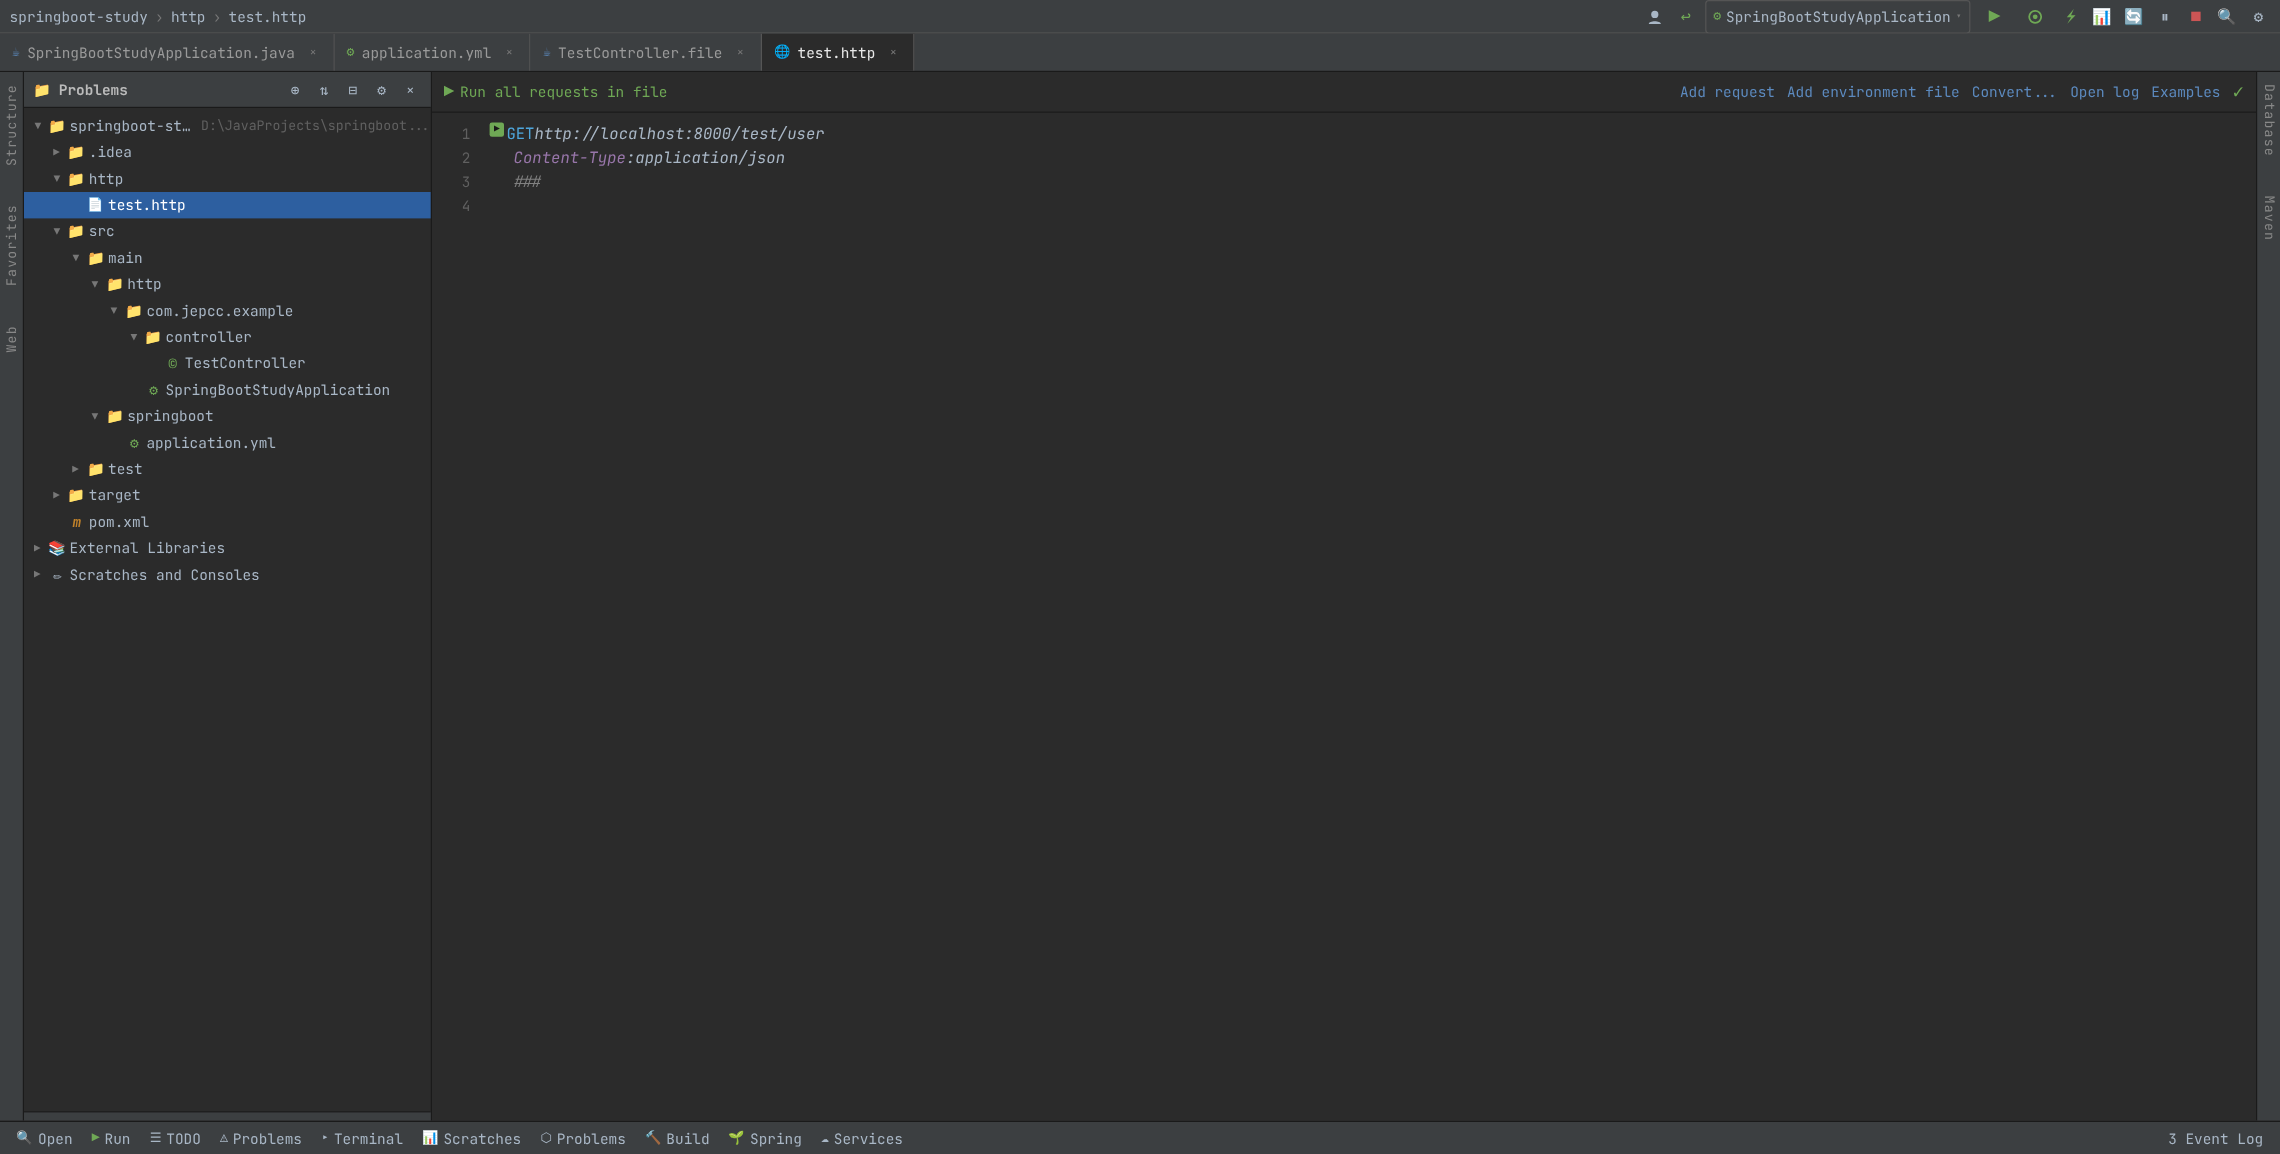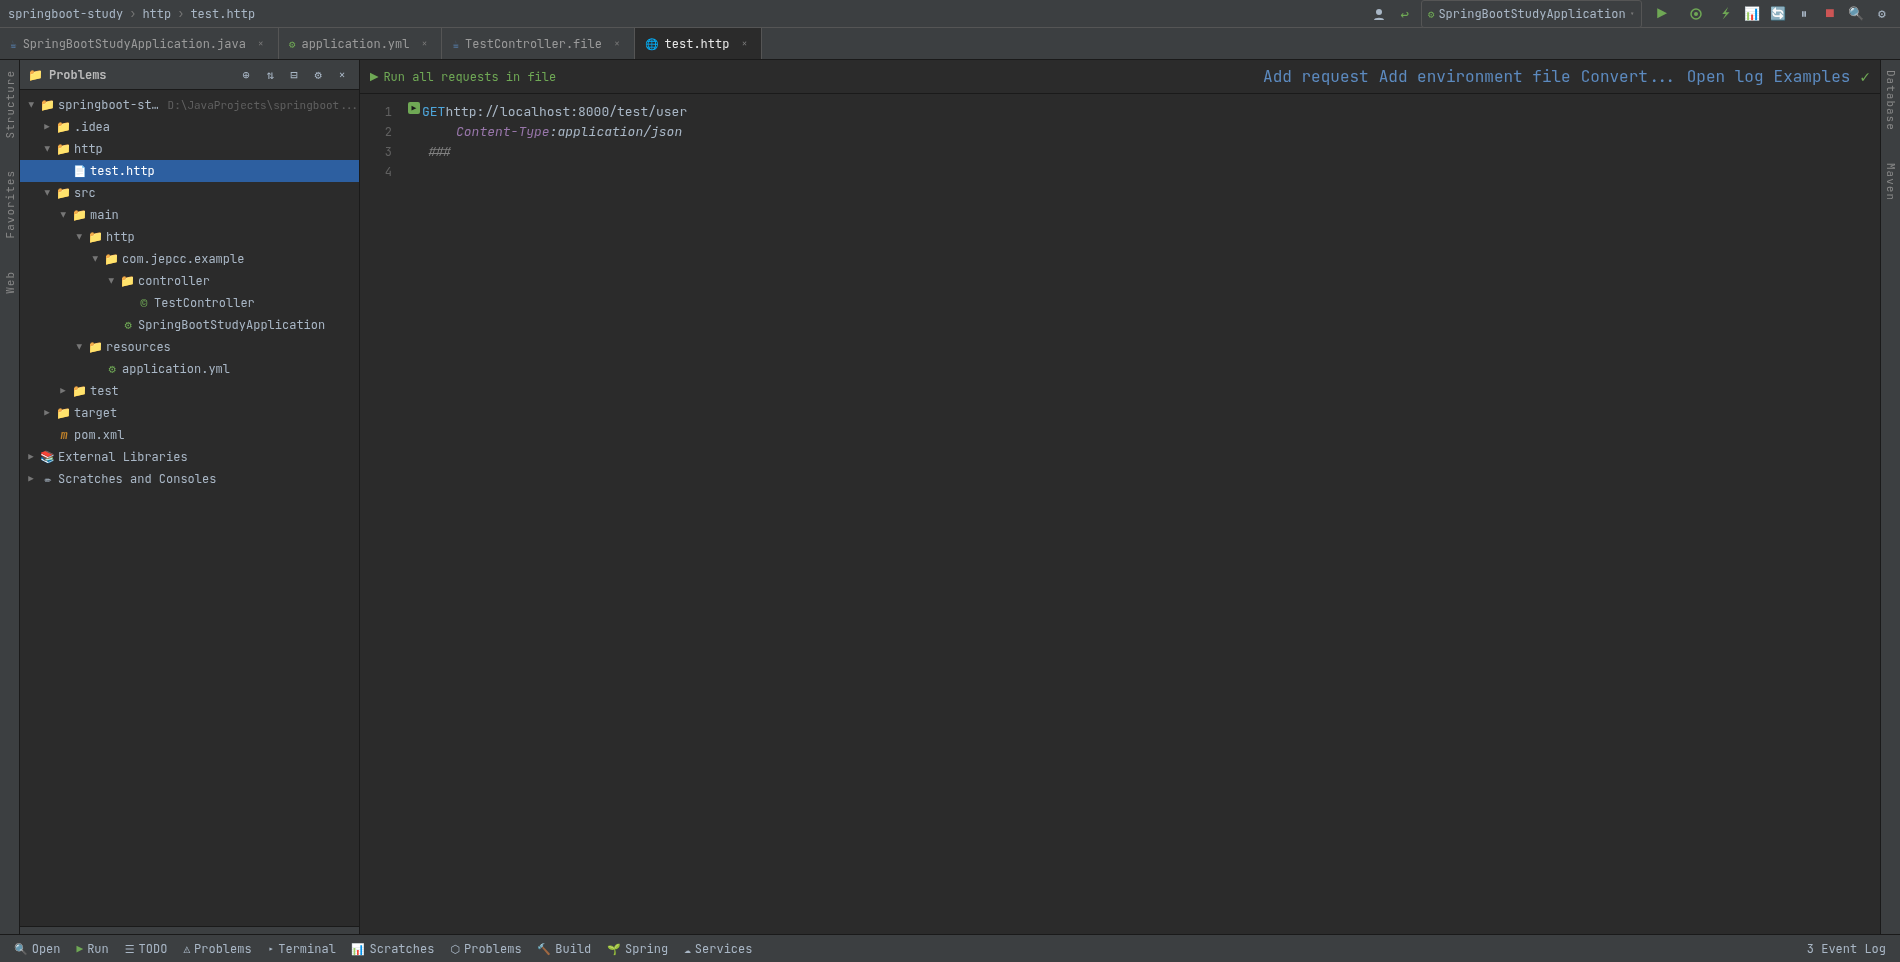--- a/index.html
+++ b/index.html
@@ -212,21 +212,21 @@
     }
     .http-toolbar-right {
       margin-left: auto;
       display: flex;
       align-items: center;
       gap: 10px;
     }
     .http-link {
       color: #5c8abf;
       cursor: pointer;
-      font-size: 16px;
+      font-size: 12px;
     }
     .http-checkmark {
       color: #6fa855;
       font-size: 16px;
     }
 
     
     .editor {
       flex: 1;
       background: #2b2b2b;
@@ -246,22 +246,22 @@
     }
     .editor-content {
       flex: 1;
       padding: 8px 0 8px 8px;
       line-height: 20px;
       font-size: 13px;
       overflow-y: auto;
     }
     .line { display: flex; align-items: flex-start; }
     .http-method { color: #4ea6dc; }
-    .http-url { color: #a9b7c6; }
-    .http-header-key { color: #9876aa; font-style: italic; margin-left: 28px; }
+    .http-url { color: #a9b7c6; font-style: italic; }
+    .http-header-key { color: #9876aa; font-style: italic; }
     .http-header-val { color: #a9b7c6; font-style: italic; }
     .comment { color: #808080; font-style: italic; }
 
     
     .right-sidebar {
       width: 20px;
       background: #3c3f41;
       border-left: 1px solid #1a1a1a;
       display: flex;
       flex-direction: column;
@@ -510,21 +510,21 @@
 
       <div class="tree-item indent-5">
         <span class="arrow" style="width:14px;"></span>
         <span class="icon spring-icon">⚙</span>
         <span class="label">SpringBootStudyApplication</span>
       </div>
 
       <div class="tree-item indent-3">
         <span class="arrow expanded">▶</span>
         <span class="icon folder-yellow">📁</span>
-        <span class="label">resources</span>
+        <span class="label">springboot</span>
       </div>
 
       <div class="tree-item indent-4">
         <span class="arrow" style="width:14px;"></span>
         <span class="icon yaml-icon">⚙</span>
         <span class="label">application.yml</span>
       </div>
 
       <div class="tree-item indent-2">
         <span class="arrow">▶</span>

